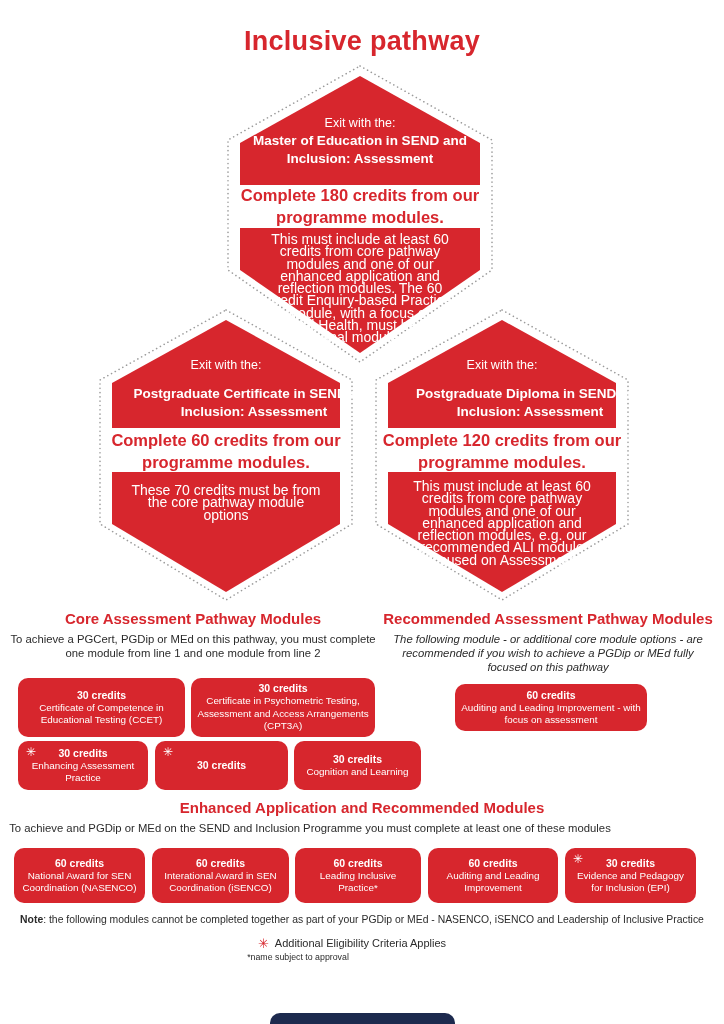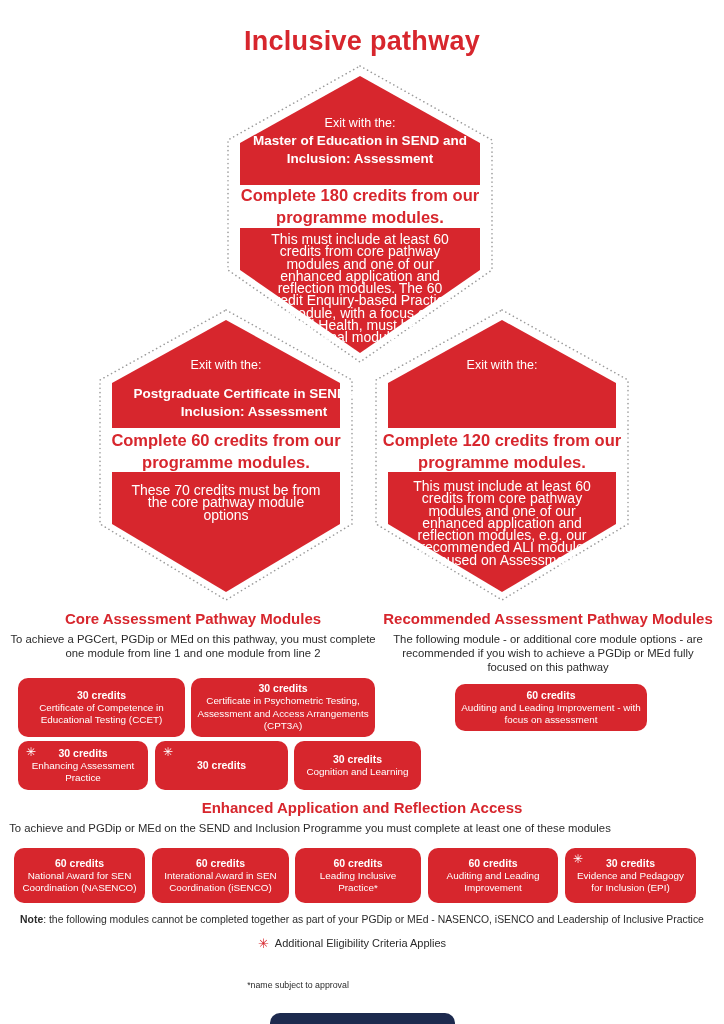--- a/index.html
+++ b/index.html
@@ -32,21 +32,21 @@
   .hex-cert .credits,.hex-dip .credits{top:121px;left:8px;width:240px;}
   .hex-cert .detail{top:176px;left:28px;width:200px;}
   .hex-dip .detail{top:172px;left:33px;width:190px;}
 
   
   .sec-h{position:absolute;text-align:center;color:var(--red);font-size:15px;font-weight:700;}
   .sec-sub{position:absolute;text-align:center;font-size:11.3px;line-height:13.8px;color:var(--ink);}
   .core-h{left:0;top:610px;width:386px;}
   .core-sub{left:10px;top:633px;width:366px;}
   .rec-h{left:376px;top:610px;width:344px;}
-  .rec-sub{left:388px;top:633px;width:320px;}
+  .rec-sub{left:388px;top:633px;width:320px;font-style:italic;}
   .enh-h{left:0;top:799px;width:724px;}
   .enh-sub{left:0;top:822px;width:620px;}
 
   
   .card{position:absolute;background:var(--red);border-radius:10px;color:#fff;
         display:flex;flex-direction:column;align-items:center;justify-content:center;
         text-align:center;padding:4px 5px;}
   .card .cr{font-weight:700;font-size:10.5px;line-height:13px;}
   .card .nm{font-size:9.9px;line-height:12.4px;}
   .card .ast{position:absolute;top:5px;left:8px;font-size:12px;color:#fff;line-height:12px;}
@@ -64,21 +64,21 @@
   .b5{left:565px;top:848px;width:131px;height:55px;}
 
   
   .note{position:absolute;left:0;top:914px;width:724px;text-align:center;
         font-size:10.4px;color:var(--ink);}
   .note b{font-weight:700;}
   .legend{position:absolute;left:0;top:936px;width:704px;text-align:center;
           font-size:11px;color:var(--ink);}
   .legend .ast-red{color:var(--red);font-size:13px;margin-right:6px;vertical-align:-1px;}
   .legend-sub{position:absolute;left:0;top:952px;width:596px;text-align:center;
-              font-size:8.8px;color:var(--ink);margin-top:28px;}
+              font-size:8.8px;color:var(--ink);}
   .navy-bar{position:absolute;left:270px;top:1013px;width:185px;height:11px;
             background:var(--navy);border-radius:10px 10px 0 0;}
 </style>
 </head>
 <body>
 
 <div class="canvas">
 
   <h1 class="title">Inclusive pathway</h1>
 
@@ -106,20 +106,21 @@
     <div class="hex-text detail">These  70 credits must be from the core pathway module options</div>
   </div>
 
   <div class="hex hex-dip">
     <svg width="256" height="296" viewBox="0 0 256 296">
       <polygon points="128,2 254,72 254,216 128,292 2,216 2,72" fill="none" stroke="#9b9b9b" stroke-width="1.6" stroke-dasharray="0.1 4.2" stroke-linecap="round"></polygon>
       <polygon points="128,12 242,75 242,120 14,120 14,75" fill="var(--red)"></polygon>
       <polygon points="14,164 242,164 242,216 128,284 14,216" fill="var(--red)"></polygon>
     </svg>
     <div class="hex-text exit">Exit with the:</div>
+    <div class="hex-text degree">Postgraduate Diploma in SEND and Inclusion: Assessment</div>
     <div class="hex-text credits">Complete 120 credits from our programme modules.</div>
     <div class="hex-text detail">This must include at least 60 credits from core pathway modules and one of our enhanced application and reflection modules, e.g. our recommended ALI module focused on Assessment</div>
   </div>
 
   <div class="sec-h core-h">Core Assessment Pathway Modules</div>
   <div class="sec-sub core-sub">To achieve a PGCert, PGDip or MEd on this pathway, you must complete one module from line 1 and one module from line 2</div>
   <div class="sec-h rec-h">Recommended Assessment Pathway Modules</div>
   <div class="sec-sub rec-sub">The following module - or additional core module options - are recommended if you wish to achieve a PGDip or MEd fully focused on this pathway</div>
 
   <div class="card c11">
@@ -143,21 +144,21 @@
   <div class="card c23">
     <div class="cr">30 credits</div>
     <div class="nm">Cognition and Learning</div>
   </div>
 
   <div class="card rc1">
     <div class="cr">60 credits</div>
     <div class="nm">Auditing and Leading Improvement - with focus on assessment</div>
   </div>
 
-  <div class="sec-h enh-h">Enhanced Application and Reflection Access</div>
+  <div class="sec-h enh-h">Enhanced Application and Recommended Modules</div>
   <div class="sec-sub enh-sub">To achieve and PGDip or MEd on the SEND and Inclusion Programme you must complete at least one of these modules</div>
 
   <div class="card b1">
     <div class="cr">60 credits</div>
     <div class="nm">National Award for SEN Coordination (NASENCO)</div>
   </div>
   <div class="card b2">
     <div class="cr">60 credits</div>
     <div class="nm">Interational Award in SEN Coordination (iSENCO)</div>
   </div>

